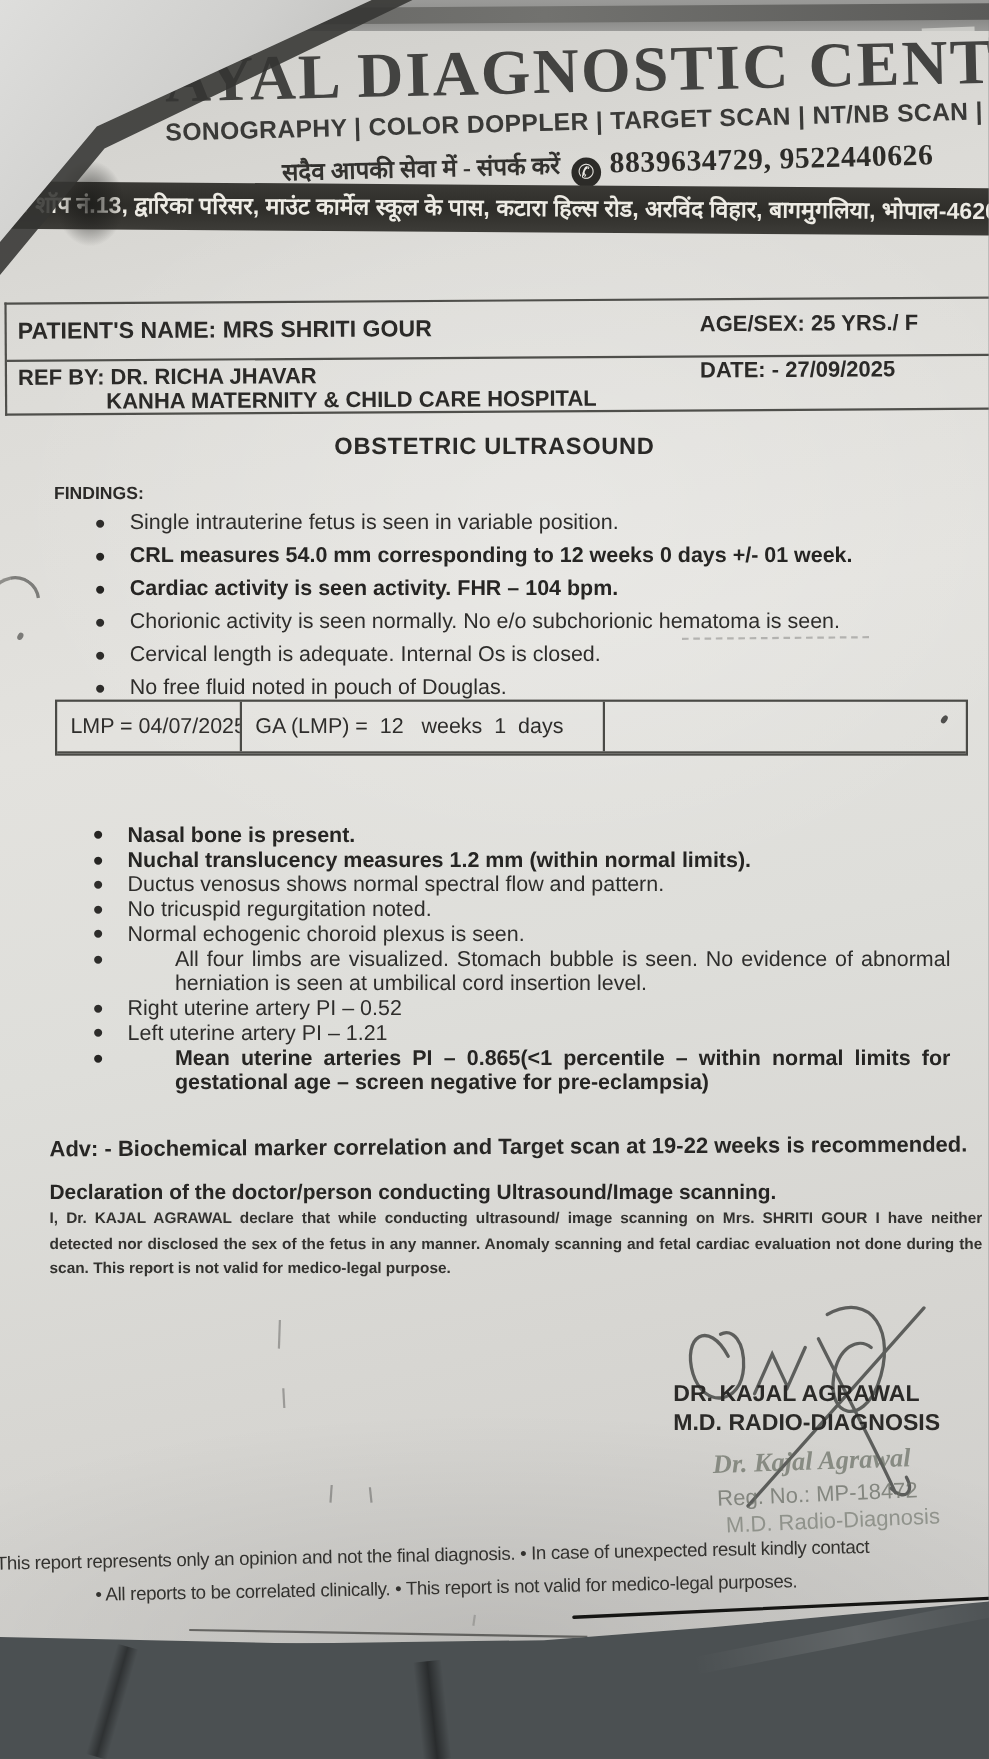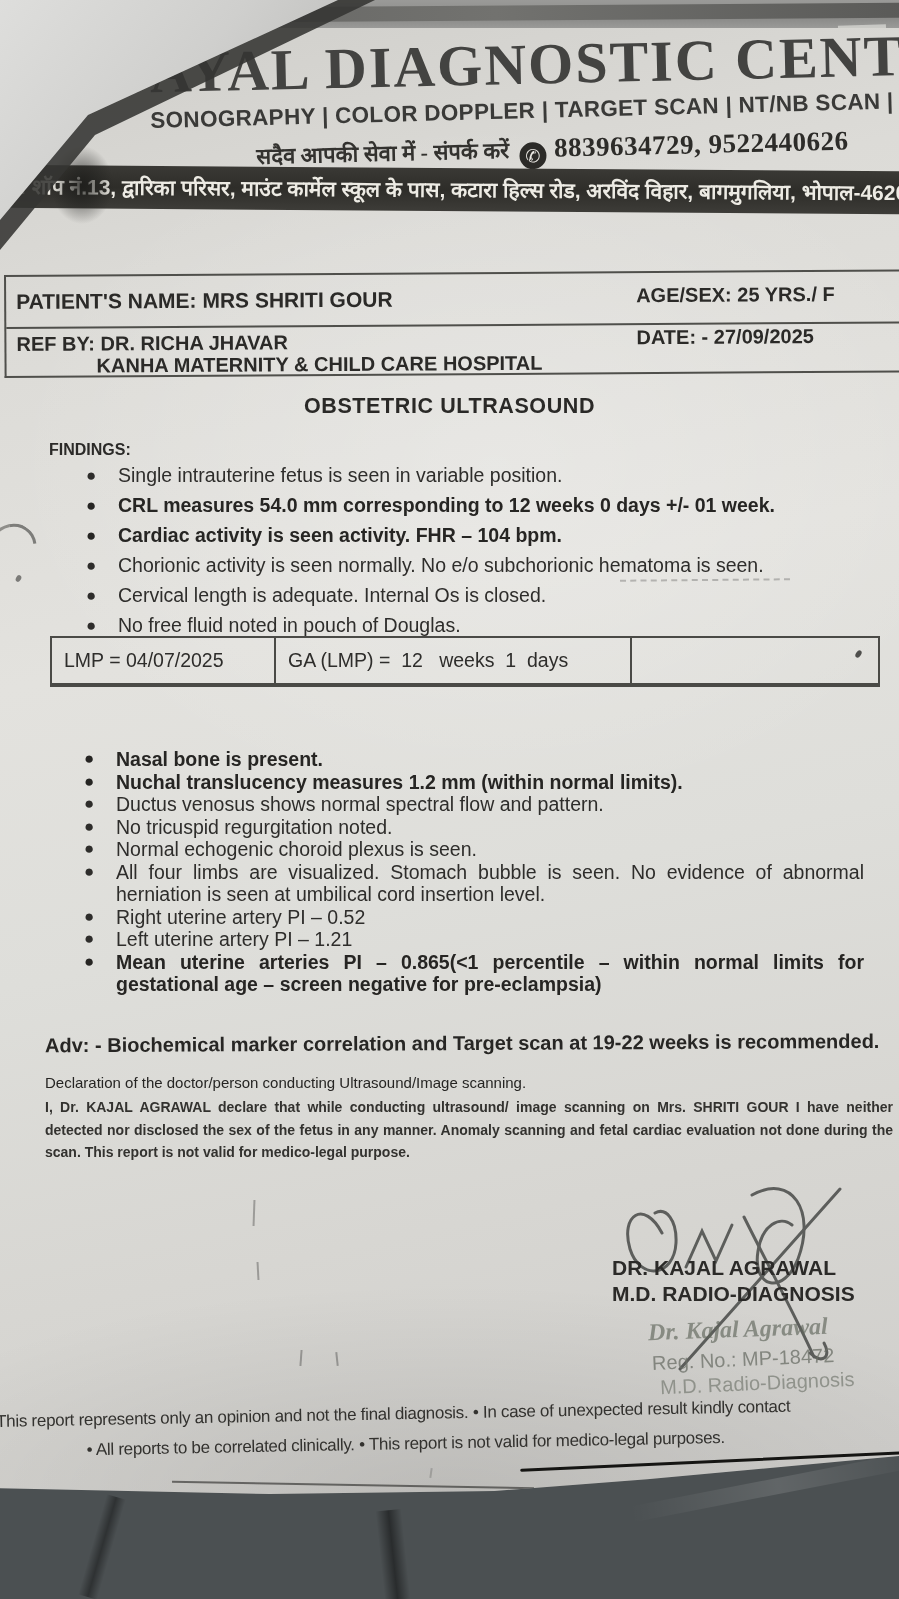--- a/index.html
+++ b/index.html
@@ -49,32 +49,32 @@
   
   .report-title{top:366px;left:0;width:899px;text-align:center;font-size:21.5px;font-weight:bold;letter-spacing:.6px;color:#2a2927;}
   .findings-heading{top:413px;left:49px;font-size:16px;font-weight:bold;color:#2b2a28;}
   .findings-list{top:437px;left:86px;width:775px;}
   .findings-list .li{position:relative;display:flex;margin-bottom:9px;font-size:19.5px;line-height:21px;}
   .nt-list{top:720px;left:84px;width:780px;}
   .nt-list .li{position:relative;display:flex;font-size:19.5px;line-height:22.5px;}
   .li .bdot{position:static;flex:0 0 32px;font-size:17px;}
   .li .btxt{position:static;flex:1;}
   .b{font-weight:bold;color:#262523;}
-  .justify{text-align:justify;}
+  .justify{text-align:justify;margin-left:43px;}
   
   .ga-table{top:608px;left:50px;width:826px;border:2px solid #4a4a46;}
   .ga-row{position:relative;display:flex;height:45px;}
   .ga-row1{border-bottom:2px solid #4a4a46;}
   .ga-cell{position:static;box-sizing:border-box;padding-left:12px;font-size:19.5px;line-height:44px;white-space:pre;overflow:hidden;}
-  .ga-c1{width:224px;border-right:2px solid #4a4a46;}
-  .ga-c2{width:356px;border-right:2px solid #4a4a46;}
+  .ga-c1{width:168px;border-right:2px solid #4a4a46;text-align:right;}
+  .ga-c2{width:330px;border-right:2px solid #4a4a46;}
   .ga-c3{flex:1;}
   
   .advice-line{top:1004px;left:45px;width:848px;font-size:20px;font-weight:bold;color:#272624;transform:rotate(-0.3deg);}
-  .decl-heading{top:1046px;left:45px;font-size:15px;font-weight:normal;color:#262523;}
+  .decl-heading{top:1046px;left:45px;font-size:19px;font-weight:bold;color:#262523;}
   .decl-body{top:1068px;left:45px;width:848px;font-size:14px;font-weight:bold;line-height:22.5px;text-align:justify;color:#33322f;}
   
   .sig-svg{top:1145px;left:600px;width:270px;height:210px;}
   .doctor-name{top:1228px;left:612px;font-size:21px;font-weight:bold;color:#2b2a28;}
   .doctor-qual{top:1254px;left:612px;font-size:21px;font-weight:bold;color:#2b2a28;}
   .stamp-name{top:1288px;left:648px;font-family:"Liberation Serif","DejaVu Serif",serif;font-style:italic;
     font-size:24px;font-weight:bold;color:rgba(95,102,90,.65);transform:rotate(-2deg);}
   .stamp-reg{top:1320px;left:652px;font-size:20px;color:rgba(105,110,102,.75);transform:rotate(-2.5deg);}
   .stamp-qual{top:1344px;left:660px;font-size:20px;color:rgba(115,119,110,.68);transform:rotate(-2.5deg);}
   

